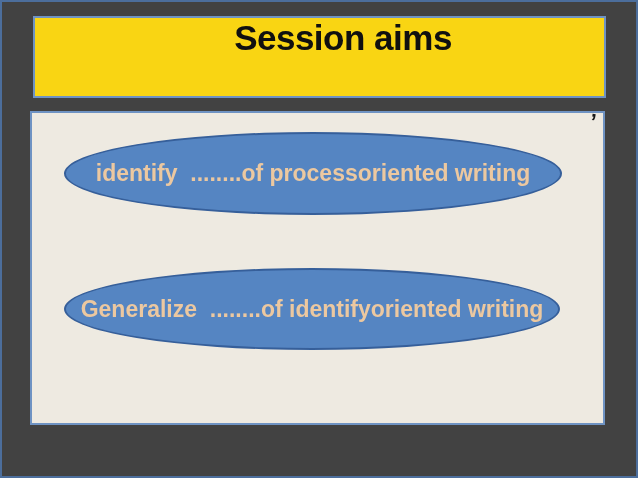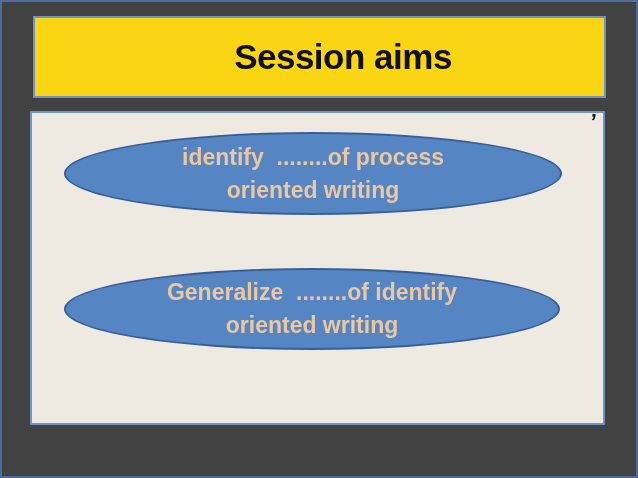--- a/index.html
+++ b/index.html
@@ -21,21 +21,20 @@
   .banner {
     position: absolute;
     left: 33px;
     top: 16px;
     width: 573px;
     height: 82px;
     box-sizing: border-box;
     background: var(--banner-fill, #f9d513);
     border: 2px solid var(--banner-border, #6f93c3);
     display: flex;
-    align-items: center;
     justify-content: center;
     padding-left: 47px;
   }
   .banner-title {
     font-size: 35px;
     font-weight: bold;
     letter-spacing: -0.5px;
     color: var(--banner-text, #101010);
     white-space: pre-wrap;
   }
@@ -58,21 +57,21 @@
     color: #151515;
     transform: rotate(8deg);
   }
   .ellipse {
     position: absolute;
     box-sizing: border-box;
     background: var(--ellipse-fill, #5585c2);
     border: 2px solid var(--ellipse-border, #365f9a);
     border-radius: 50%;
     display: flex;
-    flex-direction: column;
+    flex-direction: row;
     align-items: center;
     justify-content: center;
   }
   .ellipse-1 {
     left: 32px;
     top: 19px;
     width: 498px;
     height: 83px;
   }
   .ellipse-2 {

